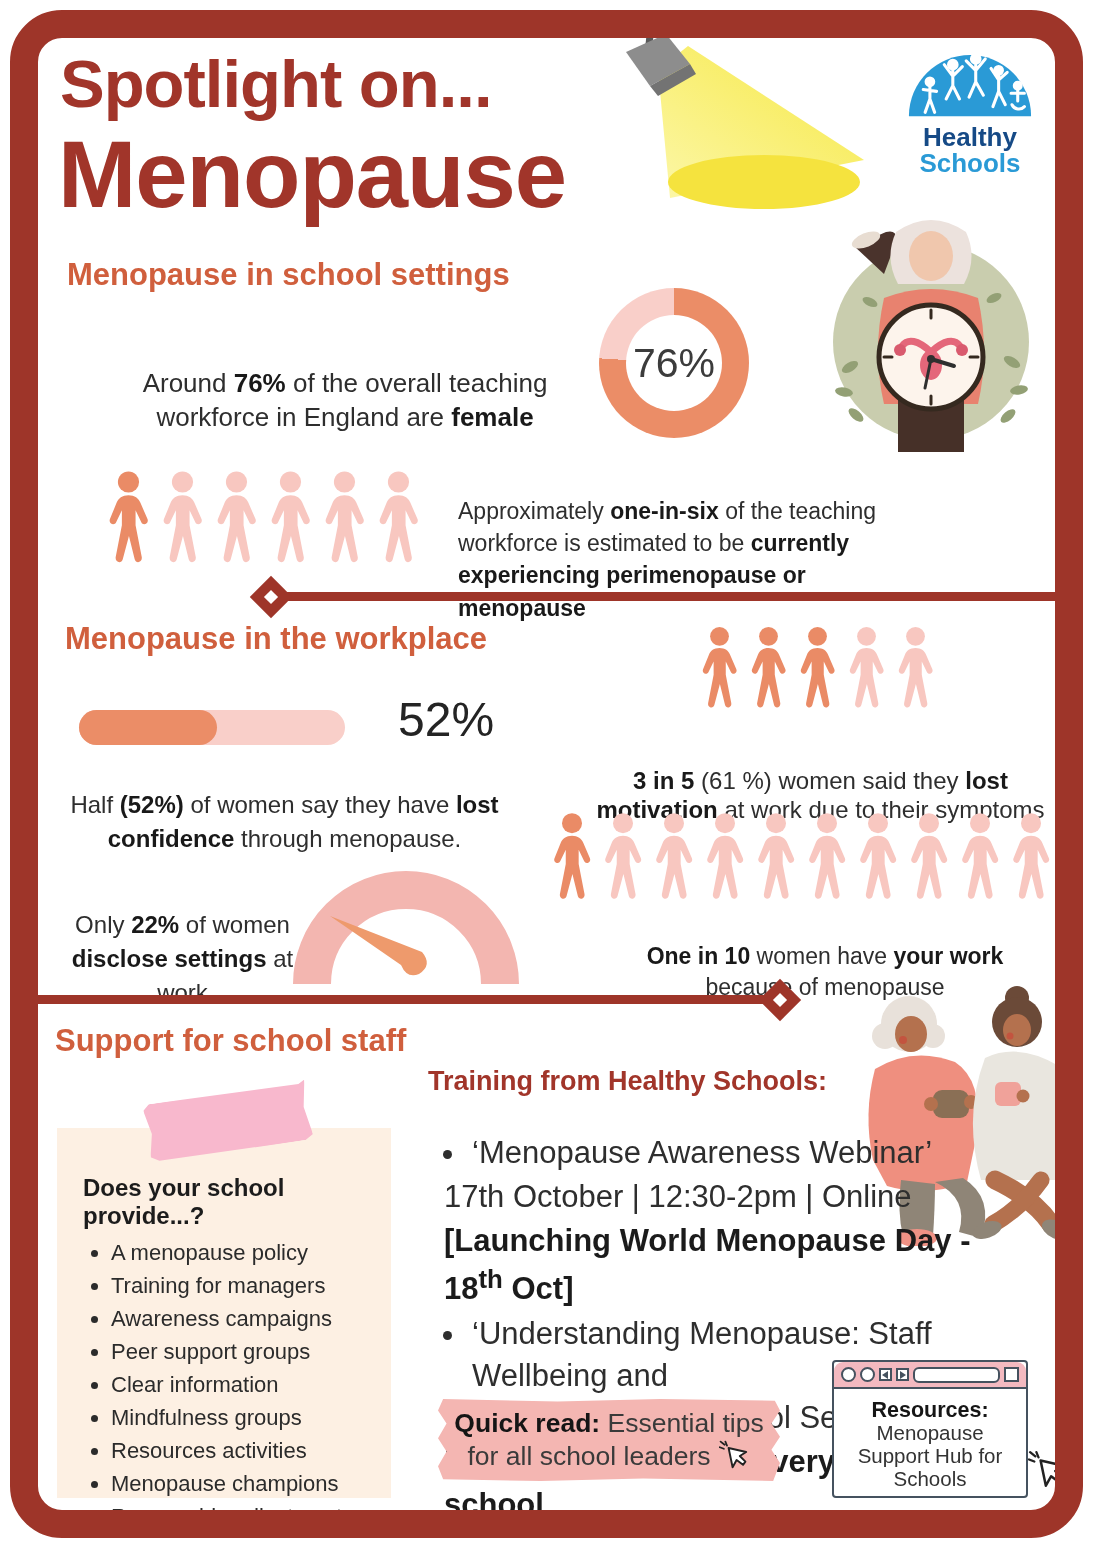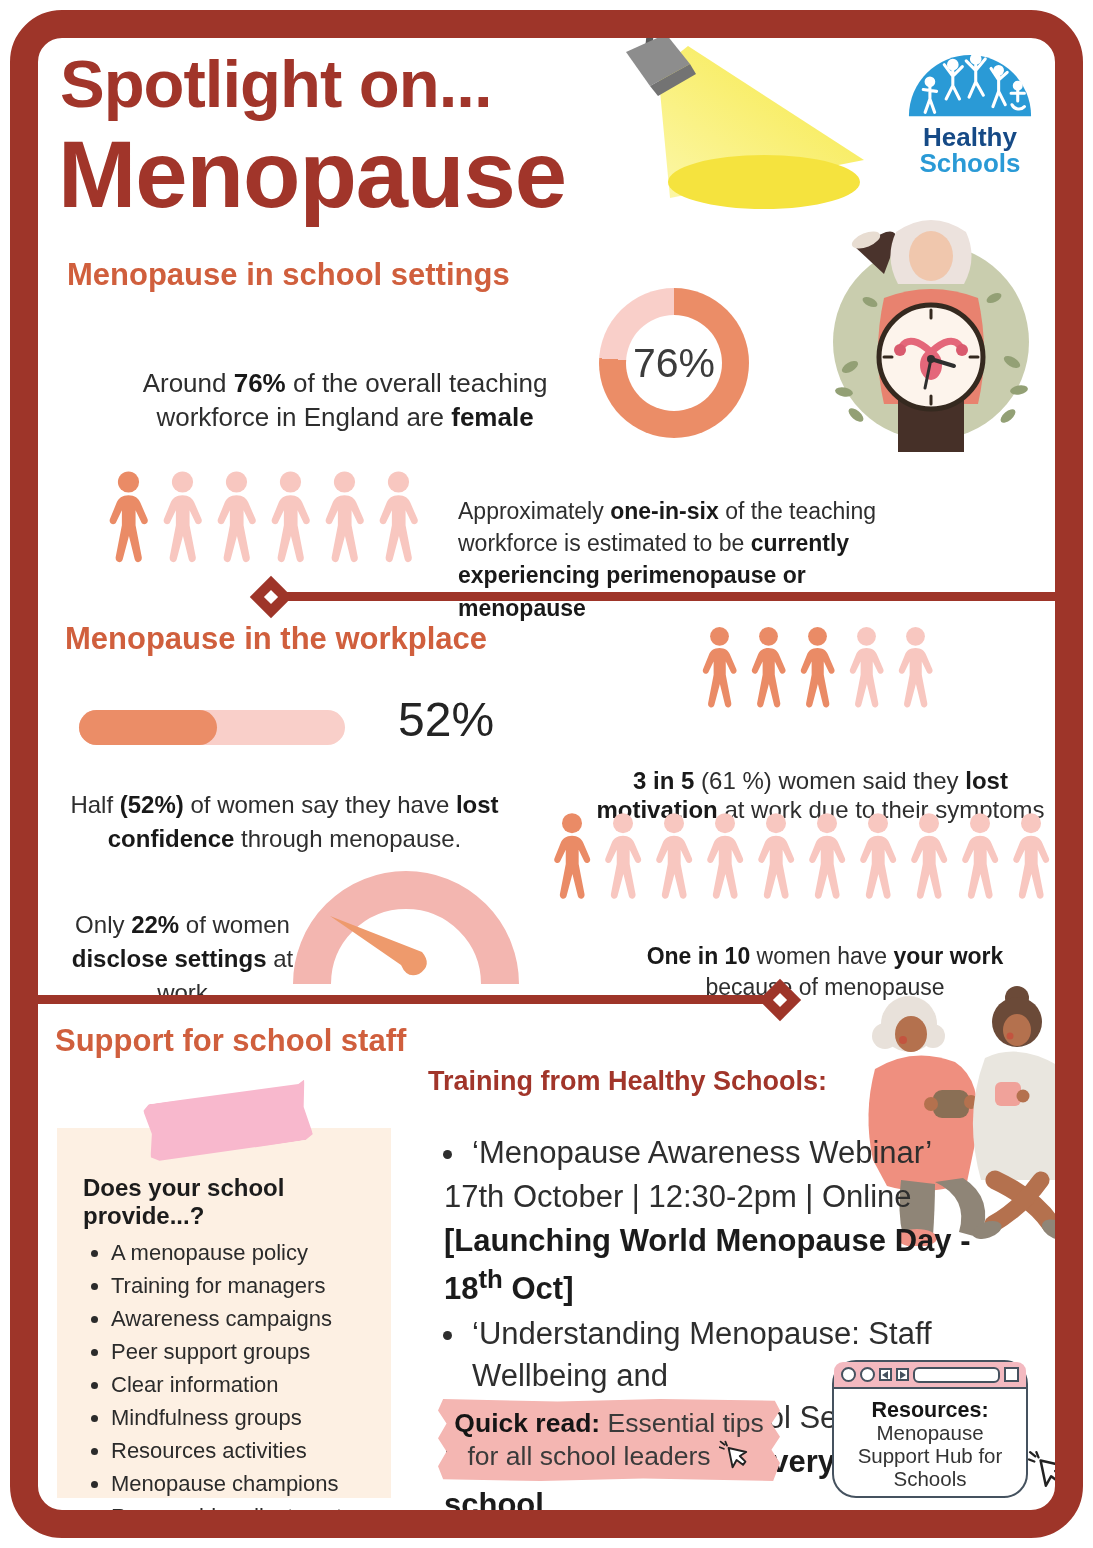--- a/index.html
+++ b/index.html
@@ -65,21 +65,21 @@
   .tbold{font-weight:bold;color:#1b1b1b;}
   .second{margin-top:36px;}
 
   #quickread{position:absolute;left:438px;top:1399px;width:342px;height:82px;background:#f4b6b2;
     clip-path:polygon(1.5% 0,35% 3%,65% 0,98.5% 2%,100% 14%,97.5% 30%,100% 46%,97.5% 62%,100% 78%,98% 100%,60% 97%,30% 100%,1.5% 98%,0 82%,2.5% 64%,0 48%,2.5% 30%,0 14%);
     display:flex;flex-direction:column;justify-content:center;text-align:center;font-size:26.5px;color:#3a3a3a;line-height:1.18;}
   #quickread b{color:#151515;}
   #quickread .cur{vertical-align:-7px;margin-left:8px;}
 
   #resources{position:absolute;left:832px;top:1360px;width:196px;height:138px;background:#fff;
-     border:2.5px solid #45525f;border-radius:24px;box-sizing:border-box;}
+     border:2.5px solid #45525f;border-radius:4px;box-sizing:border-box;}
   #res-header{height:27px;background:#f3b9c0;border-bottom:2.5px solid #45525f;border-radius:9px 9px 0 0;
      display:flex;align-items:center;gap:4px;padding:0 7px;box-sizing:border-box;}
   .circ{width:11px;height:11px;border:2px solid #45525f;border-radius:50%;background:#fff;flex:none;}
   .navbox{width:13px;height:13px;border:2px solid #45525f;background:#fff;flex:none;display:grid;place-items:center;box-sizing:border-box;}
   .urlbar{flex:1;height:12px;border:2px solid #45525f;border-radius:6px;background:#fff;}
   .sq{width:11px;height:11px;border:2px solid #45525f;background:#fff;flex:none;}
   #res-body{padding-top:9px;text-align:center;font-size:20.5px;line-height:1.12;color:#333;}
   #res-body .rb{font-weight:bold;color:#161616;font-size:21.5px;}
 
   .abs{position:absolute;}

